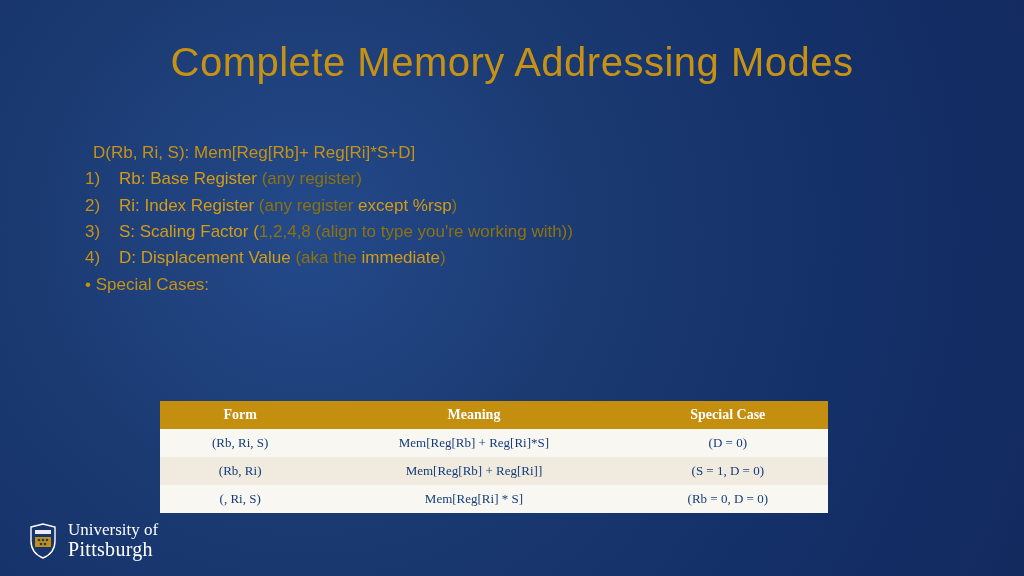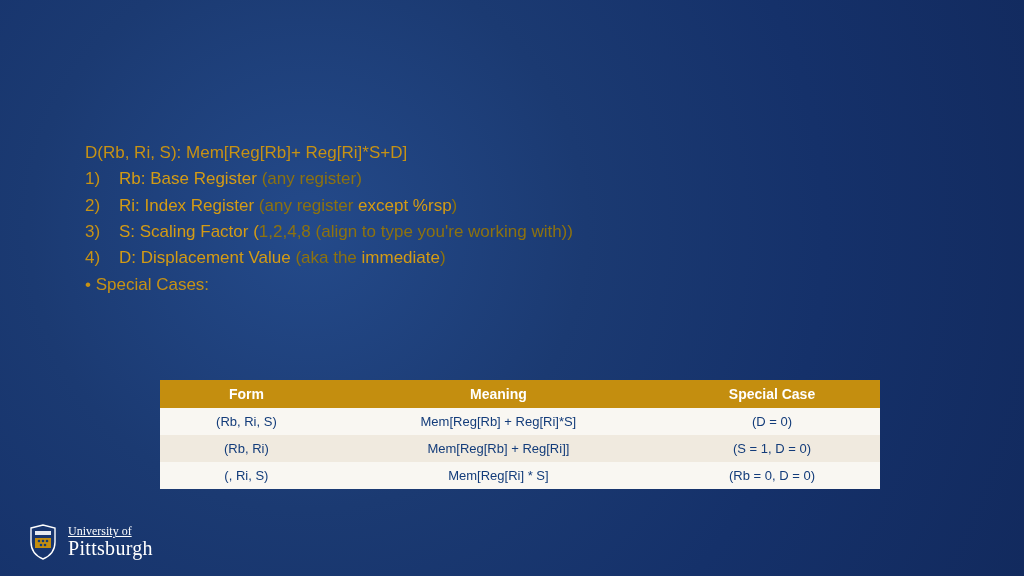--- a/index.html
+++ b/index.html
@@ -33,21 +33,21 @@
     position: absolute;
     top: 140px;
     left: 85px;
     right: 85px;
     font-size: 17px;
     line-height: 1.55;
   }
   .b-general { color: #c79214; }
   .formula {
     color: #c79214;
-    margin-left: 0;
+    margin-left: 8px;
   }
   ol.reg-list {
     margin: 0;
     padding-left: 0;
     counter-reset: li;
     list-style: none;
   }
   ol.reg-list li {
     counter-increment: li;
     padding-left: 34px;
@@ -57,22 +57,23 @@
     content: counter(li) ")";
     position: absolute;
     left: 0;
     color: #c79214;
   }
   .strong { color: #d49b14; }
   .dim2 { color: #8d720f; }
   .table-wrap {
     position: absolute;
     left: 160px;
-    top: 380px;
-    width: 720px;
+    top: 401px;
+    width: 668px;
+    font-family: Liberation Serif, serif;
   }
   table.sc {
     width: 100%;
     border-collapse: collapse;
     font-size: 14px;
   }
   table.sc th {
     background: #c48e0f;
     color: #ffffff;
     font-weight: 600;
@@ -103,28 +104,29 @@
   .shield {
     width: 30px;
     height: 36px;
     position: relative;
   }
   .shield svg { display: block; }
   .uni-text {
     font-family: Georgia, "Times New Roman", serif;
     line-height: 1.05;
   }
-  .uni-text .small { font-size: 12px; display: block; text-decoration: underline; }
+  .uni-text .small { font-size: 17px; display: block; }
   .uni-text .big { font-size: 20px; display: block; letter-spacing: 0.3px; }
 </style>
 </head>
 <body>
 
 <div class="slide">
 
+  <div class="title">Complete Memory Addressing Modes</div>
 
   <div class="body">
     <div class="formula">D(Rb, Ri, S): Mem[Reg[Rb]+ Reg[Ri]*S+D]</div>
 
     <ol class="reg-list">
       <li>
         <span class="strong">Rb: Base Register</span><span class="dim2"> (any register)</span>
       </li>
       <li>
         <span class="strong">Ri: Index Register</span><span class="dim2"> (any register </span><span class="strong">except %rsp</span><span class="dim2">)</span>

